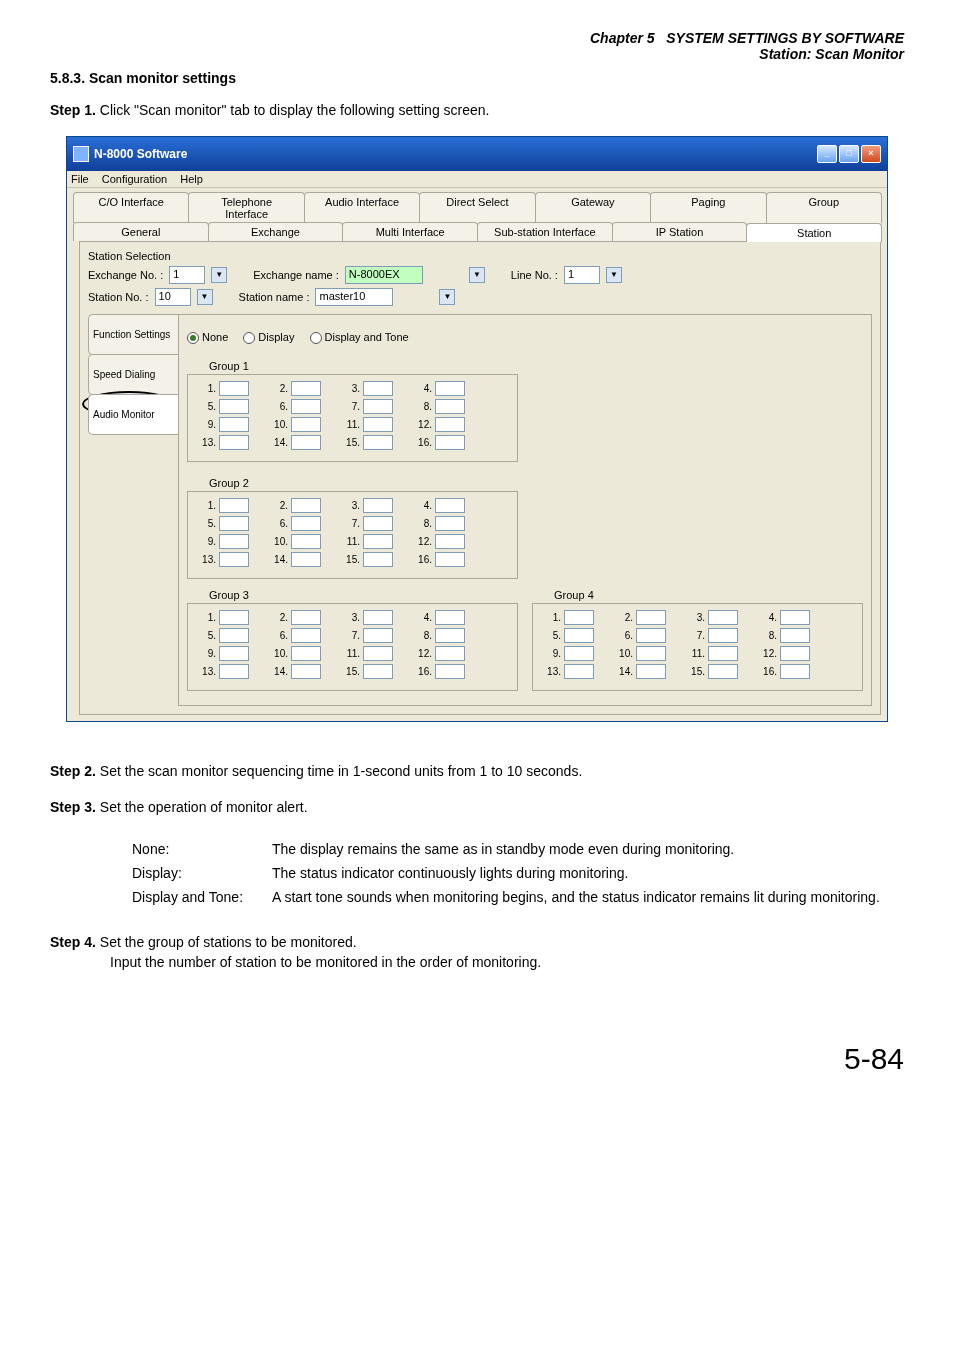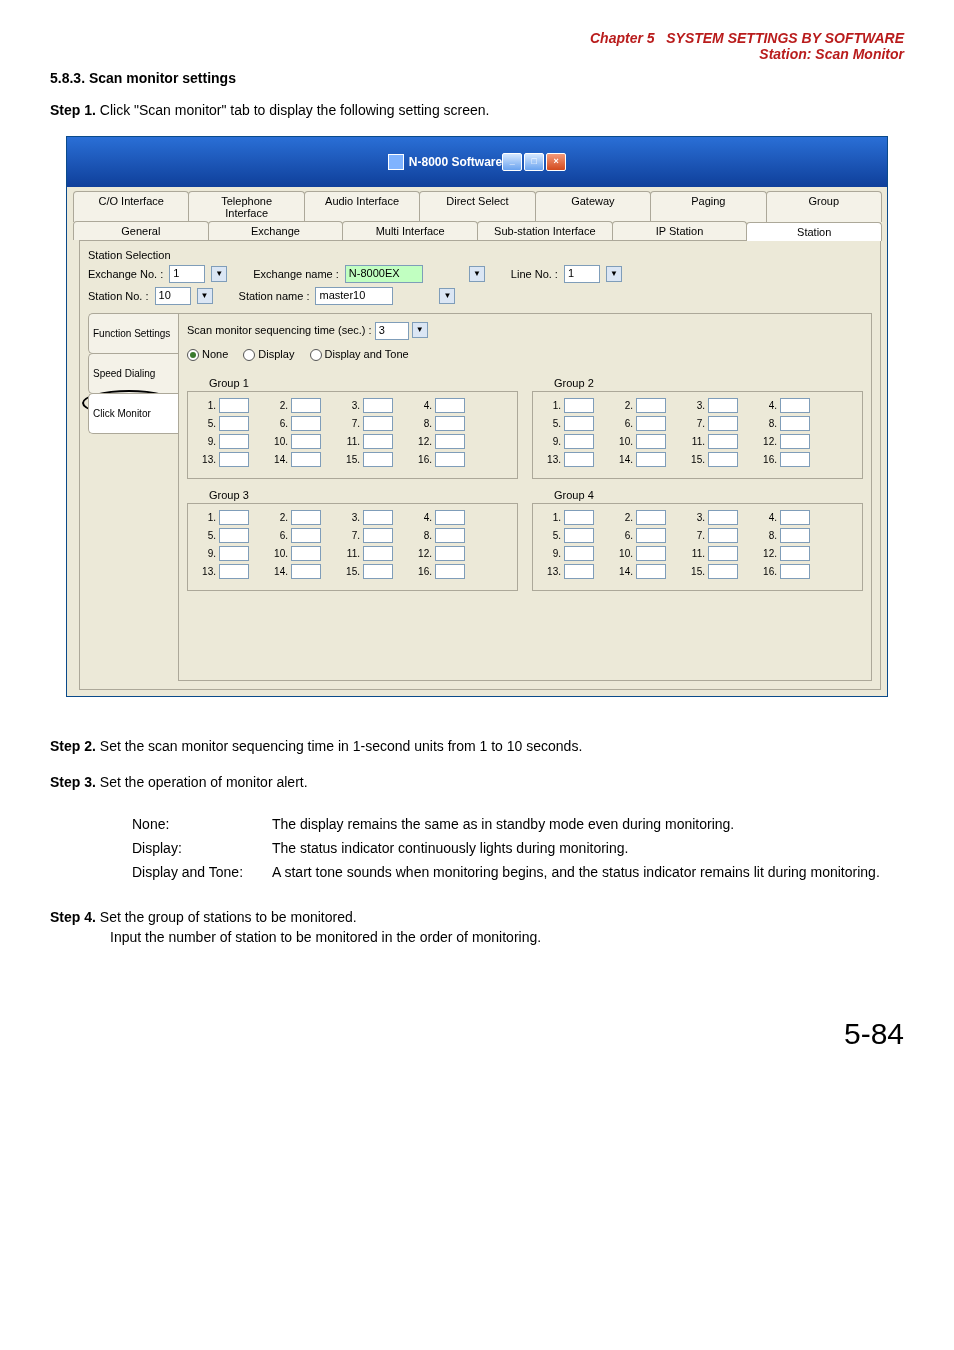--- a/index.html
+++ b/index.html
@@ -10,21 +10,21 @@
     padding: 30px 50px;
     width: 854px;
   }
   .header-right {
     text-align: right;
     font-style: italic;
     font-weight: bold;
     font-size: 14px;
     margin-bottom: 8px;
   }
-  .header-red { color: #b91c1c; }
+  .header-red { color: #000000; }
   .section-heading {
     font-weight: bold;
     font-size: 14px;
     margin-bottom: 16px;
   }
   .step-line {
     font-size: 14px;
     margin-bottom: 18px;
   }
   .step-bold { font-weight: bold; }
@@ -34,24 +34,24 @@
     border: 1px solid #0a4a8a;
     width: 820px;
     margin: 0 auto 40px auto;
     background: #ece9d8;
   }
   .titlebar {
     background: linear-gradient(to bottom, #2a6fd6, #0f3f9a);
     color: #fff;
     font-weight: bold;
     font-size: 12px;
-    padding: 16px 6px;
+    padding: 8px 6px;
     display: flex;
     align-items: center;
-    justify-content: center;
+    justify-content: space-between;
   }
   .titlebar-title {
     display: flex;
     align-items: center;
     gap: 5px;
   }
   .app-icon {
     width: 14px; height: 14px;
     background: #7fb3ff;
     border: 1px solid #fff;
@@ -228,20 +228,25 @@
   <div class="titlebar">
     <div class="titlebar-title">
       <div class="app-icon"></div>
       <span>N-8000 Software</span>
     </div>
     <div class="win-buttons">
       <div class="win-btn">_</div>
       <div class="win-btn">□</div>
       <div class="win-btn close">×</div>
     </div>
+  </div>
+  <div class="menubar">
+    <span>File</span>
+    <span>Configuration</span>
+    <span>Help</span>
   </div>
 
   <div class="tabrow">
     <div class="tab">C/O Interface</div>
     <div class="tab">Telephone Interface</div>
     <div class="tab">Audio Interface</div>
     <div class="tab">Direct Select</div>
     <div class="tab">Gateway</div>
     <div class="tab">Paging</div>
     <div class="tab">Group</div>
@@ -280,40 +285,35 @@
         <div class="dd-arrow" style="margin-left:40px">▼</div>
       </div>
     </div>
 
     <div class="side-area">
       <div class="side-tabs">
         <div class="side-tab">Function Settings</div>
         <div class="side-tab">Speed Dialing</div>
         <div class="side-tab-wrap">
           <div class="oval"></div>
-          <div class="side-tab sel">Click Monitor</div>
+          <div class="side-tab sel">Audio Monitor</div>
         </div>
       </div>
       <div class="side-content">
-        <div>
-          <span>Scan monitor sequencing time (sec.) :</span>
-          <span class="txtbox" style="display:inline-block;width:26px;text-align:left;">3</span>
-          <span class="dd-arrow" style="display:inline-block;vertical-align:top;">▼</span>
-        </div>
         <div class="mon-alert-row">
           <div style="margin-top:3px">
             <span class="radio"><span class="radio-dot checked"></span><span>None</span></span>
             <span class="radio"><span class="radio-dot"></span><span>Display</span></span>
             <span class="radio"><span class="radio-dot"></span><span>Display and Tone</span></span>
           </div>
         </div>
 
 
         <div id="groups-container">
-            <div style="display:flex;gap:14px;">
+            <div style="display:flex;gap:5px;flex-direction:column;">
               <div class="group-block">
                 <div class="group-title">Group 1</div>
                 <div class="group-grid">
                   <div class="grid-row">
                     <div class="cell">
                       <span class="cell-label">1.</span>
                       <div class="mini"></div>
                     </div>
                     <div class="cell">
                       <span class="cell-label">2.</span>

